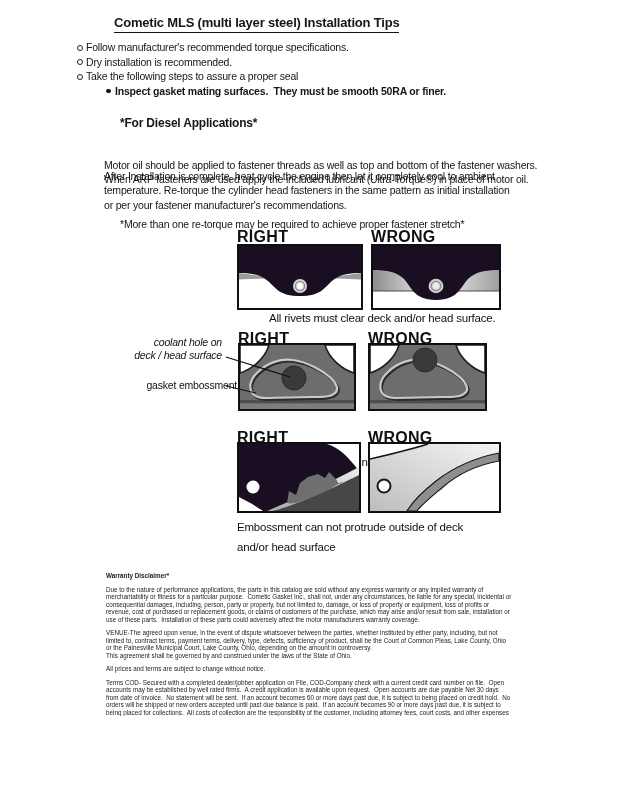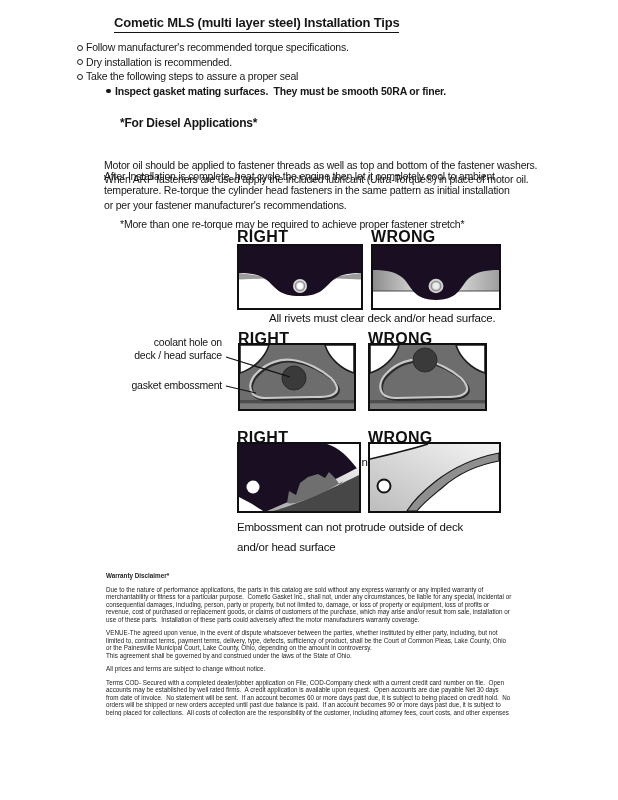--- a/index.html
+++ b/index.html
@@ -23,21 +23,21 @@
   .dbox svg{display:block;width:100%;height:100%;}
   .caption{font-size:11.5px;letter-spacing:-0.2px;color:#101010;white-space:pre-wrap;}
   #r1-right-label{left:237px;top:228px;width:126px;} #r1-wrong-label{left:371px;top:228px;width:130px;}
   #r1-right-box{left:237px;top:244px;width:122px;height:62px;} #r1-wrong-box{left:371px;top:244px;width:126px;height:62px;}
   #caption-1{left:237px;top:312px;margin-left:32px;}
   #r2-right-label{left:238px;top:330px;width:118px;} #r2-wrong-label{left:368px;top:330px;width:119px;}
   #r2-right-box{left:238px;top:343px;width:114px;height:64px;} #r2-wrong-box{left:368px;top:343px;width:115px;height:64px;}
   #caption-2{left:238px;top:412px;width:249px;text-align:center;margin-top:44px;}
   .callout{font-size:10.5px;line-height:12.5px;letter-spacing:-0.2px;text-align:right;width:117px;
            white-space:pre-wrap;color:#131313;}
-  #callout-coolant{left:105px;top:336px;} #callout-emboss{left:105px;top:379px;}
+  #callout-coolant{left:105px;top:336px;font-style:italic;} #callout-emboss{left:120px;top:379px;}
   #leader-svg{left:0;top:330px;width:618px;height:100px;pointer-events:none;}
   #r3-right-label{left:237px;top:429px;width:124px;} #r3-wrong-label{left:368px;top:429px;width:133px;}
   #r3-right-box{left:237px;top:442px;width:120px;height:67px;} #r3-wrong-box{left:368px;top:442px;width:129px;height:67px;}
   #caption-3{left:237px;top:517px;width:290px;line-height:20px;}
   .legal{left:106px;top:572px;width:407px;font-size:6.3px;line-height:7.5px;color:#1c1c1c;}
   .legal-h{font-weight:700;margin:0 0 6px 0;}
   .legal p{margin:0 0 6px 0;white-space:pre-wrap;}
   .footer-code{left:370px;top:754px;width:140px;text-align:right;font-size:13px;color:#1f1f1f;letter-spacing:0.2px;}
 </style>
 </head>

